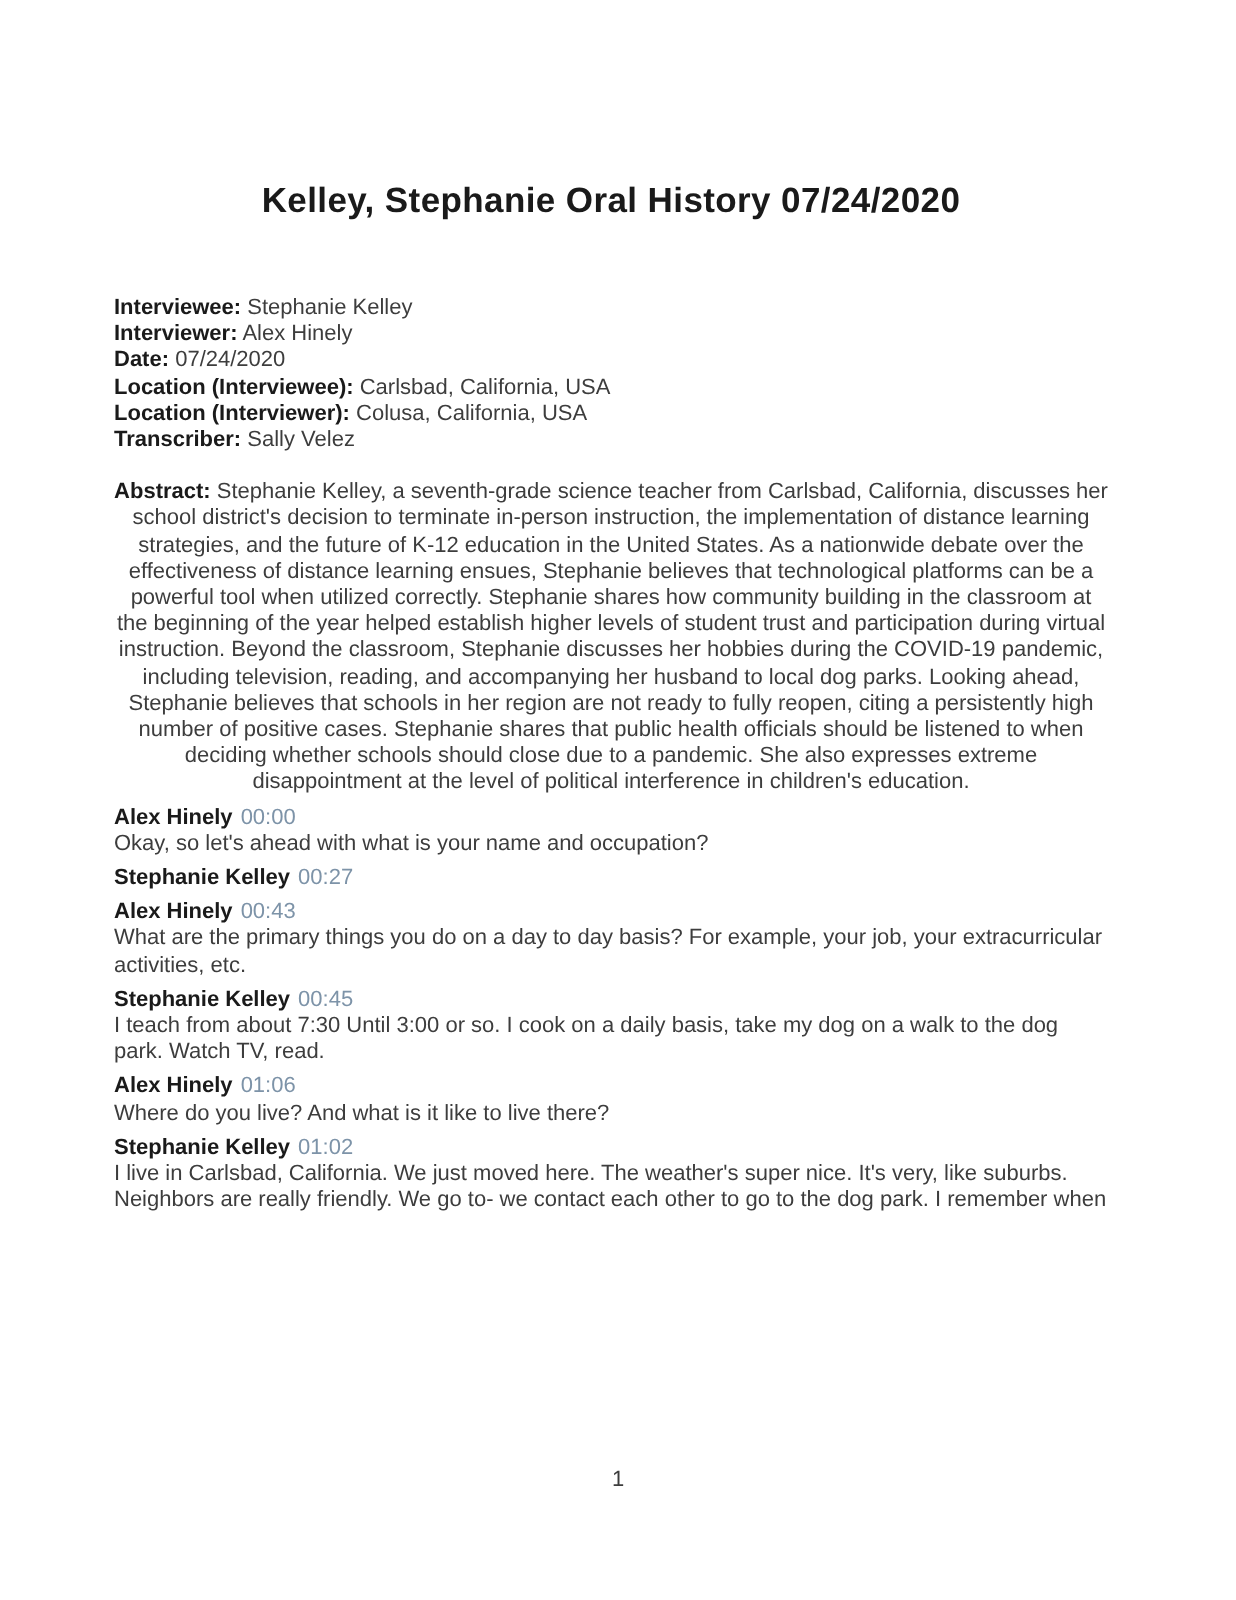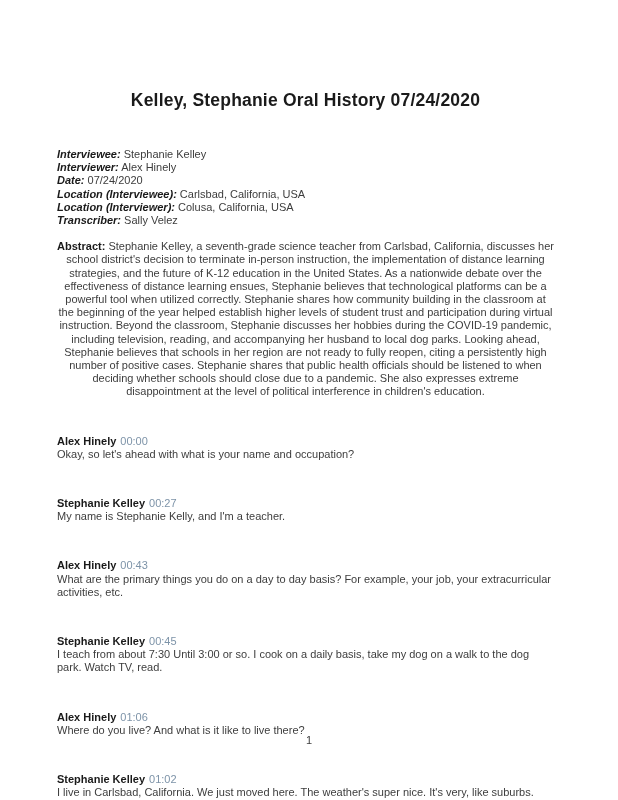--- a/index.html
+++ b/index.html
@@ -22,24 +22,24 @@
   }
   .doc-title {
     font-size: 17.5px;
     line-height: 21px;
     font-weight: bold;
     color: #1a1a1a;
     text-align: center;
     letter-spacing: 0.2px;
   }
   .meta-block { margin-top: 37px; }
-  .meta-line b { color: #1a1a1a; font-style: italic; }
+  .meta-line b { color: #1a1a1a; }
   .abstract { margin-top: 13px; text-align: center; }
   .abstract b { color: #1a1a1a; }
-  .turn { margin-top: 36px; }
+  .turn { margin-top: 4px; }
   .speaker { font-weight: bold; color: #1a1a1a; }
   .timestamp { color: #7d93a8; margin-left: 4px; }
   .page-num {
     position: absolute;
     top: 734px;
     left: 0;
     width: 618px;
     text-align: center;
     color: #3d3d3d;
     font-size: 11px;
@@ -63,21 +63,20 @@
 
   <p class="abstract"><b>Abstract:</b> <span>Stephanie Kelley, a seventh-grade science teacher from Carlsbad, California, discusses her school district's decision to terminate in-person instruction, the implementation of distance learning strategies, and the future of K-12 education in the United States. As a nationwide debate over the effectiveness of distance learning ensues, Stephanie believes that technological platforms can be a powerful tool when utilized correctly. Stephanie shares how community building in the classroom at the beginning of the year helped establish higher levels of student trust and participation during virtual instruction. Beyond the classroom, Stephanie discusses her hobbies during the COVID-19 pandemic, including television, reading, and accompanying her husband to local dog parks. Looking ahead, Stephanie believes that schools in her region are not ready to fully reopen, citing a persistently high number of positive cases. Stephanie shares that public health officials should be listened to when deciding whether schools should close due to a pandemic. She also expresses extreme disappointment at the level of political interference in children's education.</span></p>
 
   <div class="turn">
     <div class="speaker-line"><span class="speaker">Alex Hinely</span><span class="timestamp">00:00</span></div>
     <div class="turn-text">Okay, so let's ahead with what is your name and occupation?</div>
   </div>
 
   <div class="turn">
     <div class="speaker-line"><span class="speaker">Stephanie Kelley</span><span class="timestamp">00:27</span></div>
-    <div class="turn-text">My name is Stephanie Kelly, and I'm a teacher.</div>
   </div>
 
   <div class="turn">
     <div class="speaker-line"><span class="speaker">Alex Hinely</span><span class="timestamp">00:43</span></div>
     <div class="turn-text">What are the primary things you do on a day to day basis? For example, your job, your extracurricular activities, etc.</div>
   </div>
 
   <div class="turn">
     <div class="speaker-line"><span class="speaker">Stephanie Kelley</span><span class="timestamp">00:45</span></div>
     <div class="turn-text">I teach from about 7:30 Until 3:00 or so. I cook on a daily basis, take my dog on a walk to the dog park. Watch TV, read.</div>

